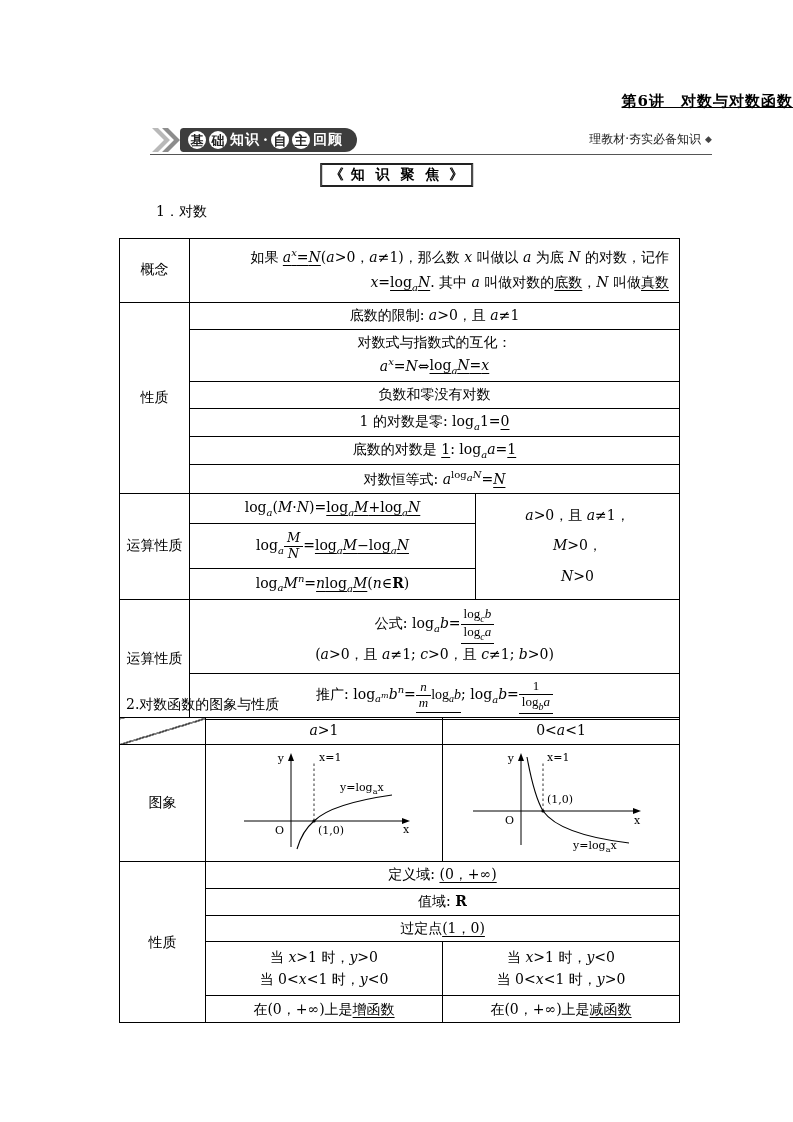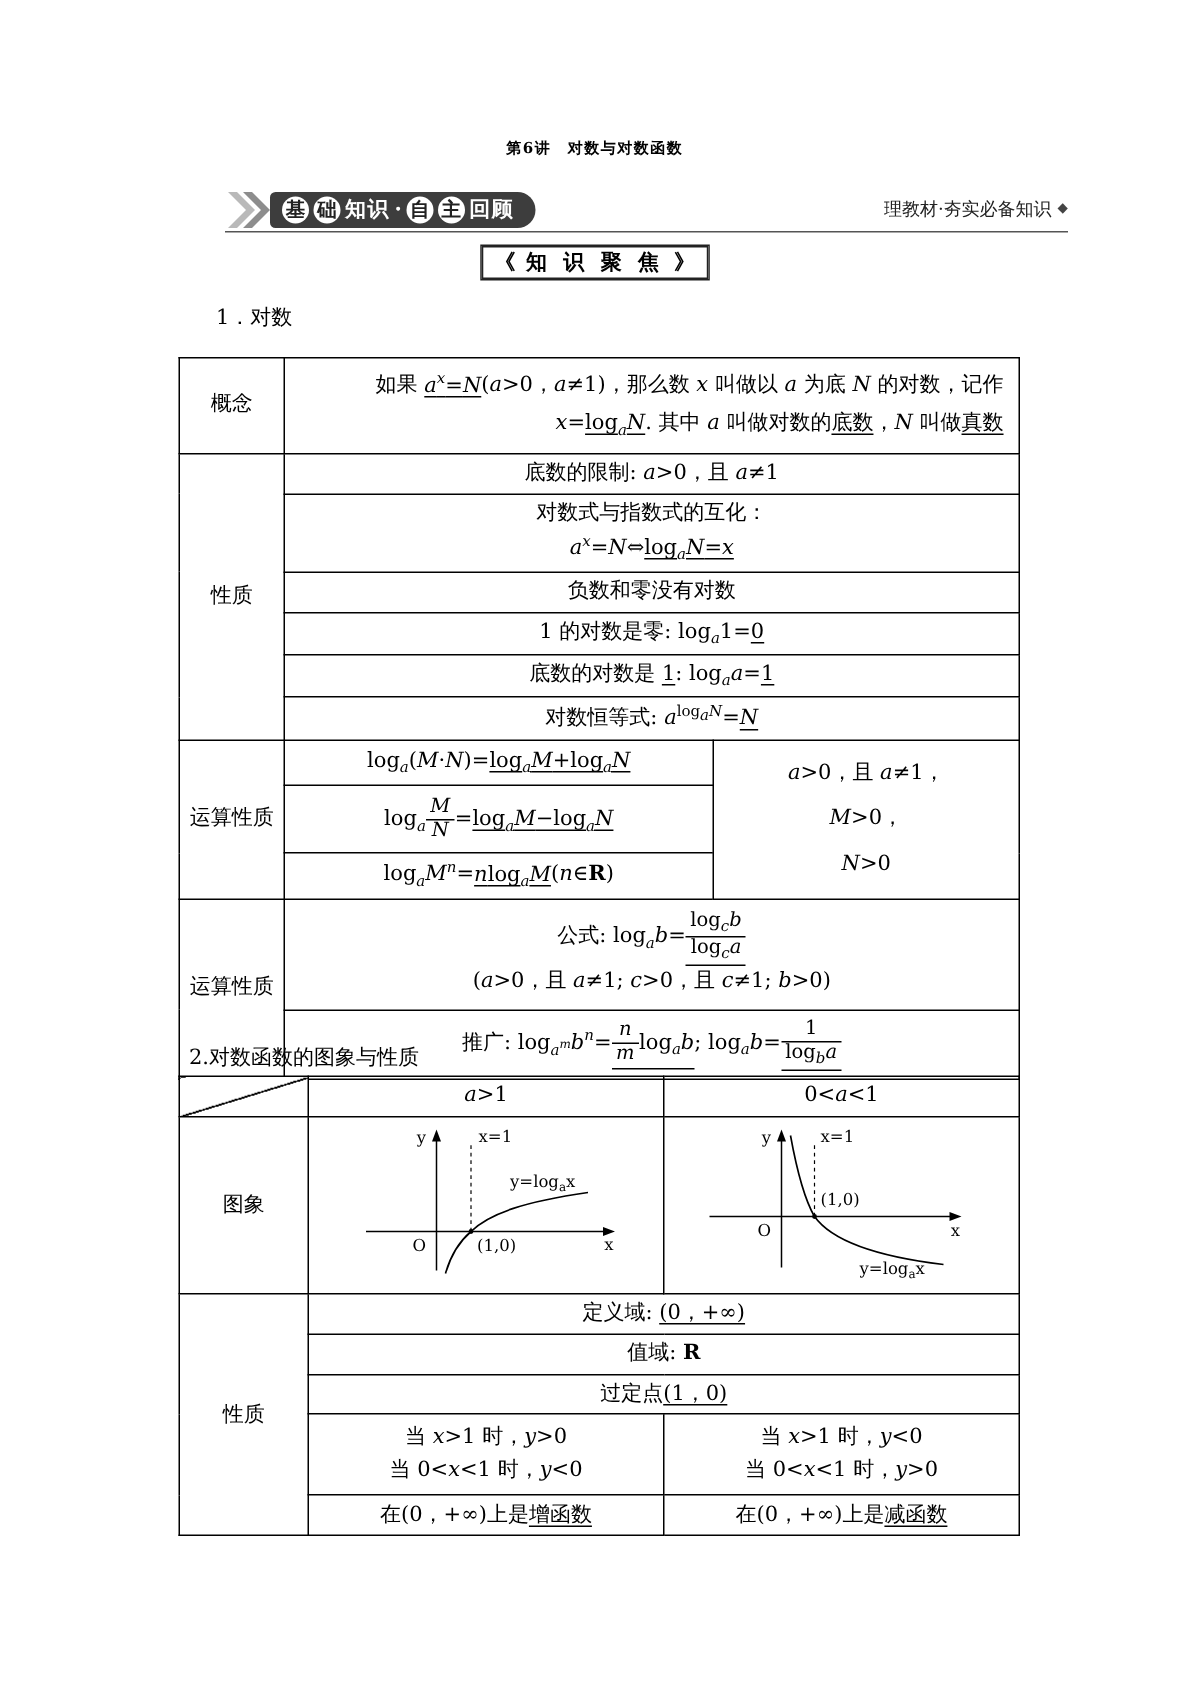--- a/index.html
+++ b/index.html
@@ -1,20 +1,20 @@
 <!DOCTYPE html>
 <html><head>
 <meta charset="utf-8">
 <style>
   html,body{margin:0;padding:0;background:#fff;}
   .page{position:relative;width:793px;height:1122px;background:#fff;overflow:hidden;
         font-family:"DejaVu Serif","Liberation Serif",serif;color:#000;font-size:14px;}
 
-  .title{position:absolute;top:92px;left:0;width:100%;text-align:center;
-         font-weight:bold;font-size:10px;letter-spacing:1px;}
+  .title{position:absolute;top:92px;left:0;width:100%;text-align:right;
+         font-weight:bold;font-size:15px;letter-spacing:1px;text-decoration:underline;}
 
   
   .header{position:absolute;top:126px;left:150px;width:562px;height:28px;
           border-bottom:1px solid #555;display:flex;align-items:center;}
   .chevrons{flex:0 0 auto;}
   .banner{display:flex;align-items:center;gap:3px;height:24px;background:#3d3d3d;color:#fff;
           border-radius:4px 13px 13px 4px;padding:0 14px 0 8px;margin-left:-4px;}
   .banner .circ{width:18px;height:18px;border-radius:50%;background:#fff;color:#222;
                 display:flex;align-items:center;justify-content:center;
                 font-size:13px;font-weight:bold;line-height:1;}
@@ -26,21 +26,21 @@
 
   
   .badge{position:absolute;top:163px;left:50%;transform:translateX(-50%);
          display:flex;align-items:center;gap:7px;border:1px solid #222;
          box-shadow:0 0 0 1px #fff,0 0 0 1px #222 inset;
          padding:2px 9px;font-weight:bold;font-size:14px;}
   .badge-mark{font-weight:bold;font-size:14px;}
   .badge-text{letter-spacing:3px;}
 
   .sec{position:absolute;font-size:14px;}
-  .sec1{top:203px;left:144px;}
+  .sec1{top:203px;left:156px;}
   .sec2{top:696px;left:126px;}
 
   table{border-collapse:collapse;table-layout:fixed;}
   td{border:1px solid #000;text-align:center;vertical-align:middle;
      font-size:14px;padding:2px 4px;line-height:1.55;}
 
   .t1{position:absolute;top:238px;left:119px;width:560px;}
   .t2{position:absolute;top:717px;left:119px;width:560px;border-radius:29px;}
 
   .lab{font-size:14px;}
@@ -68,21 +68,21 @@
 
   u{text-decoration:underline;text-underline-offset:3px;text-decoration-thickness:1px;}
   i{font-style:italic;}
   sup{font-size:10px;}
   sub{font-size:10px;}
   sub sup{font-size:8px;}
   .frac{display:inline-flex;flex-direction:column;vertical-align:middle;
         line-height:1.15;text-align:center;font-size:13px;}
   .frac .num{border-bottom:1px solid #000;padding:0 3px;}
   .frac .den{padding:0 3px;}
-  .ulb{display:inline-block;border-bottom:1px solid #000;padding-bottom:1px;}
+  .ulb{display:inline-block;border-bottom:1px solid #000;padding-bottom:1px;font-family:Liberation Serif, serif;}
 
   svg text{font-family:"DejaVu Serif","Liberation Serif",serif;font-size:11px;fill:#000;}
 </style>
 </head>
 <body>
 
 <div class="page">
 
   <div class="title">第6讲　对数与对数函数</div>
 

